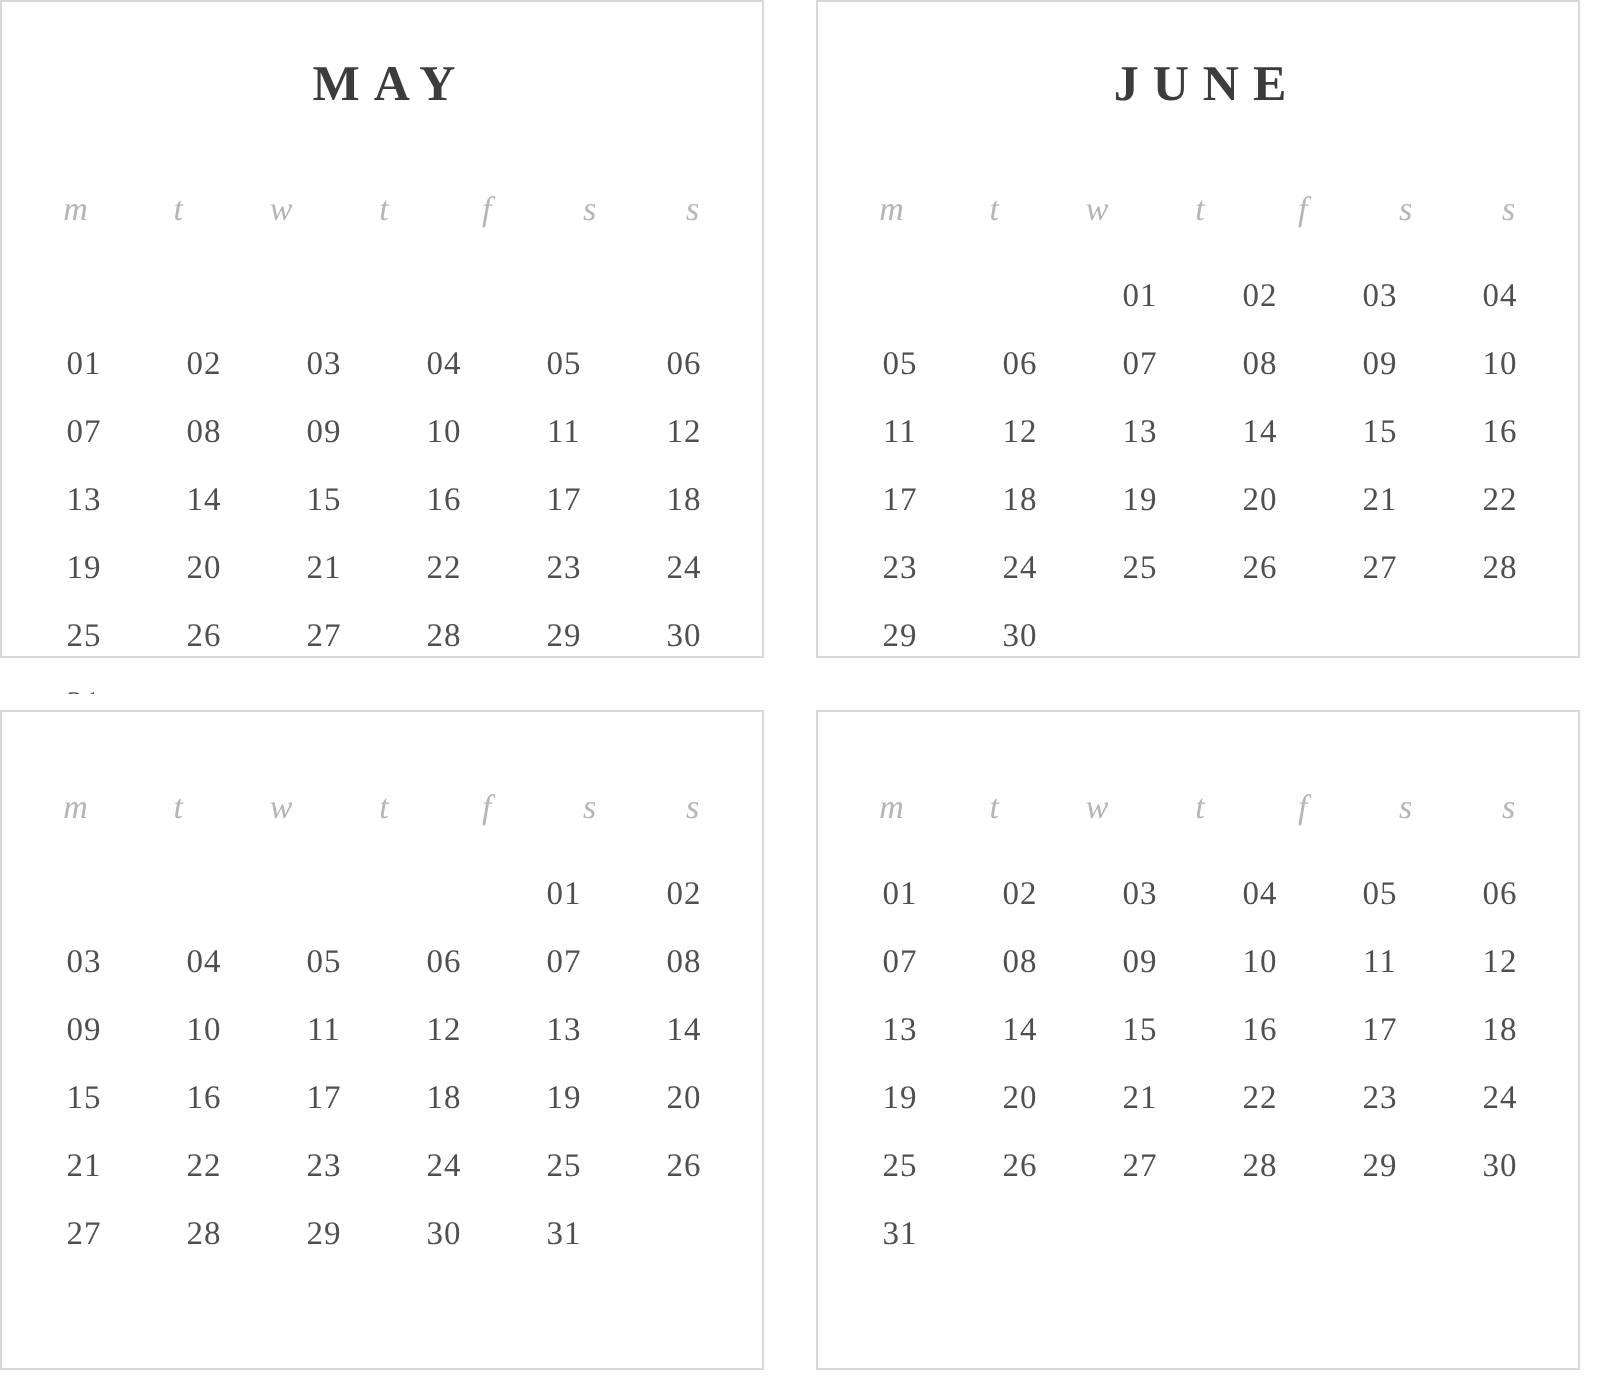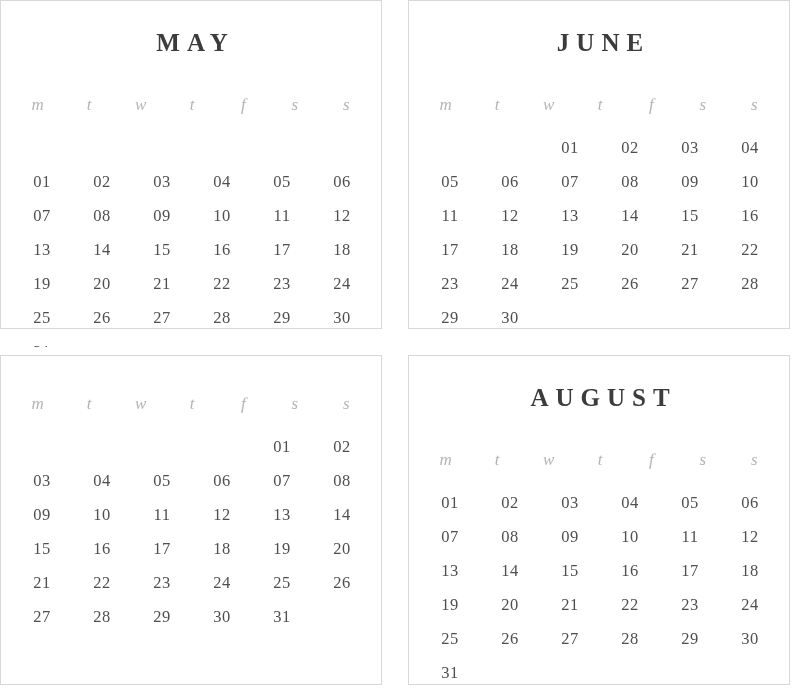--- a/index.html
+++ b/index.html
@@ -256,21 +256,20 @@
             <div class="day">30</div>
             <div class="day">31</div>
           </div>
       </div>
     </div>
   </div>
 
   <div class="month-card m3">
     <div class="panel">
       <div class="panel-inner">
-        <div class="month-title">AUGUST</div>
         <div class="weekdays">
           <div class="weekday">m</div>
           <div class="weekday">t</div>
           <div class="weekday">w</div>
           <div class="weekday">t</div>
           <div class="weekday">f</div>
           <div class="weekday">s</div>
           <div class="weekday">s</div>
         </div>
         <div class="days">

